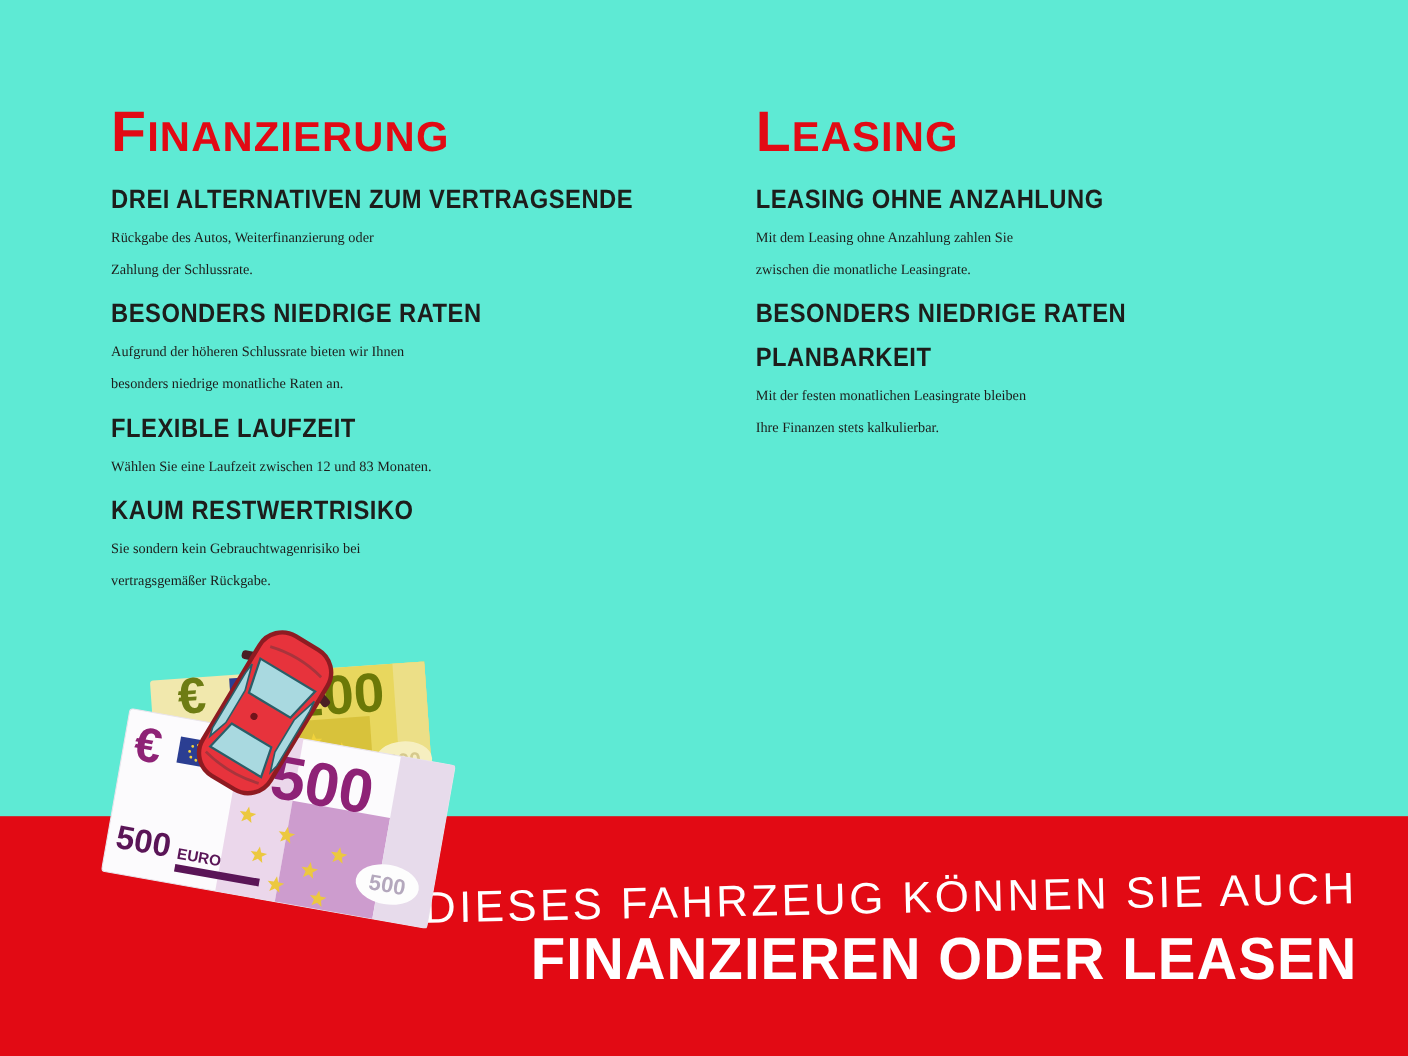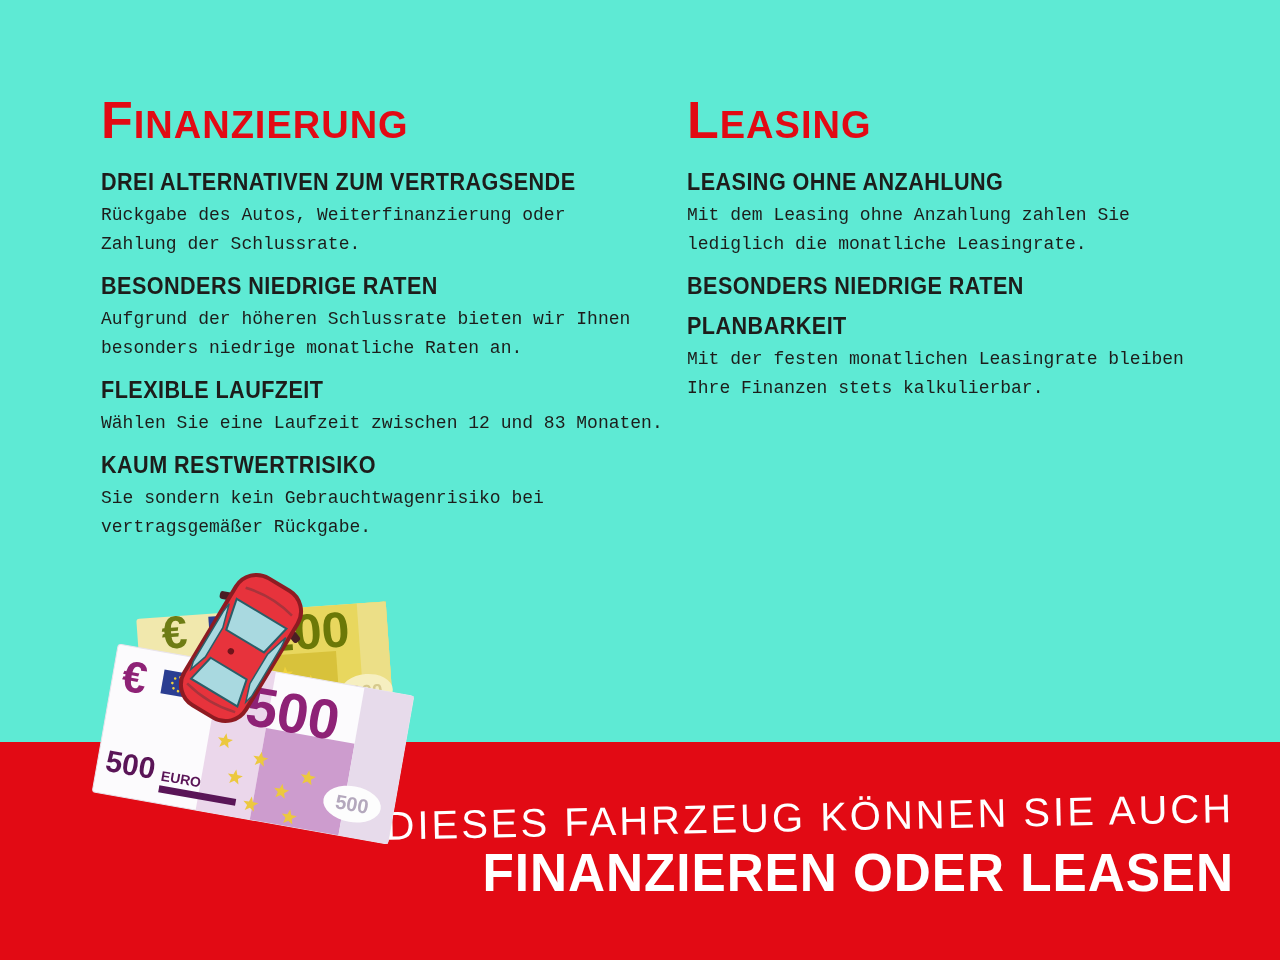--- a/index.html
+++ b/index.html
@@ -19,21 +19,21 @@
     color:var(--red);text-transform:uppercase;letter-spacing:1px;
   }
   .col-title::first-letter{font-size:52px;}
   .sec{margin-bottom:14px;}
   .sec h2{
     margin:0 0 6px 0;font-size:24px;line-height:26px;font-weight:bold;
     color:var(--ink);letter-spacing:.5px;white-space:nowrap;
     transform:scaleX(.9);transform-origin:left center;
   }
   .sec p{
-    margin:0;font-family:Liberation Mono, monospace;font-size:18px;
+    margin:0;font-family:Liberation Serif, serif;font-size:13px;
     line-height:29px;color:var(--ink);white-space:pre-line;
   }
   .banner{
     position:absolute;left:0;top:742px;width:1280px;height:218px;
     background:var(--red);z-index:1;box-sizing:border-box;
     text-align:right;padding-right:46px;color:#fff;
   }
   .banner-line1{
     margin-top:42px;font-size:40px;line-height:48px;letter-spacing:3px;
     font-weight:400;transform:rotate(-1.2deg);transform-origin:right center;
@@ -72,21 +72,21 @@
 vertragsgemäßer Rückgabe.</p>
     </section>
   </div>
 
   <div class="col col-right">
     <h1 class="col-title">Leasing</h1>
 
     <section class="sec">
       <h2>LEASING OHNE ANZAHLUNG</h2>
       <p>Mit dem Leasing ohne Anzahlung zahlen Sie
-lediglich die monatliche Leasingrate.</p>
+zwischen die monatliche Leasingrate.</p>
     </section>
     <section class="sec">
       <h2>BESONDERS NIEDRIGE RATEN</h2>
     </section>
     <section class="sec">
       <h2>PLANBARKEIT</h2>
       <p>Mit der festen monatlichen Leasingrate bleiben
 Ihre Finanzen stets kalkulierbar.</p>
     </section>
   </div>

